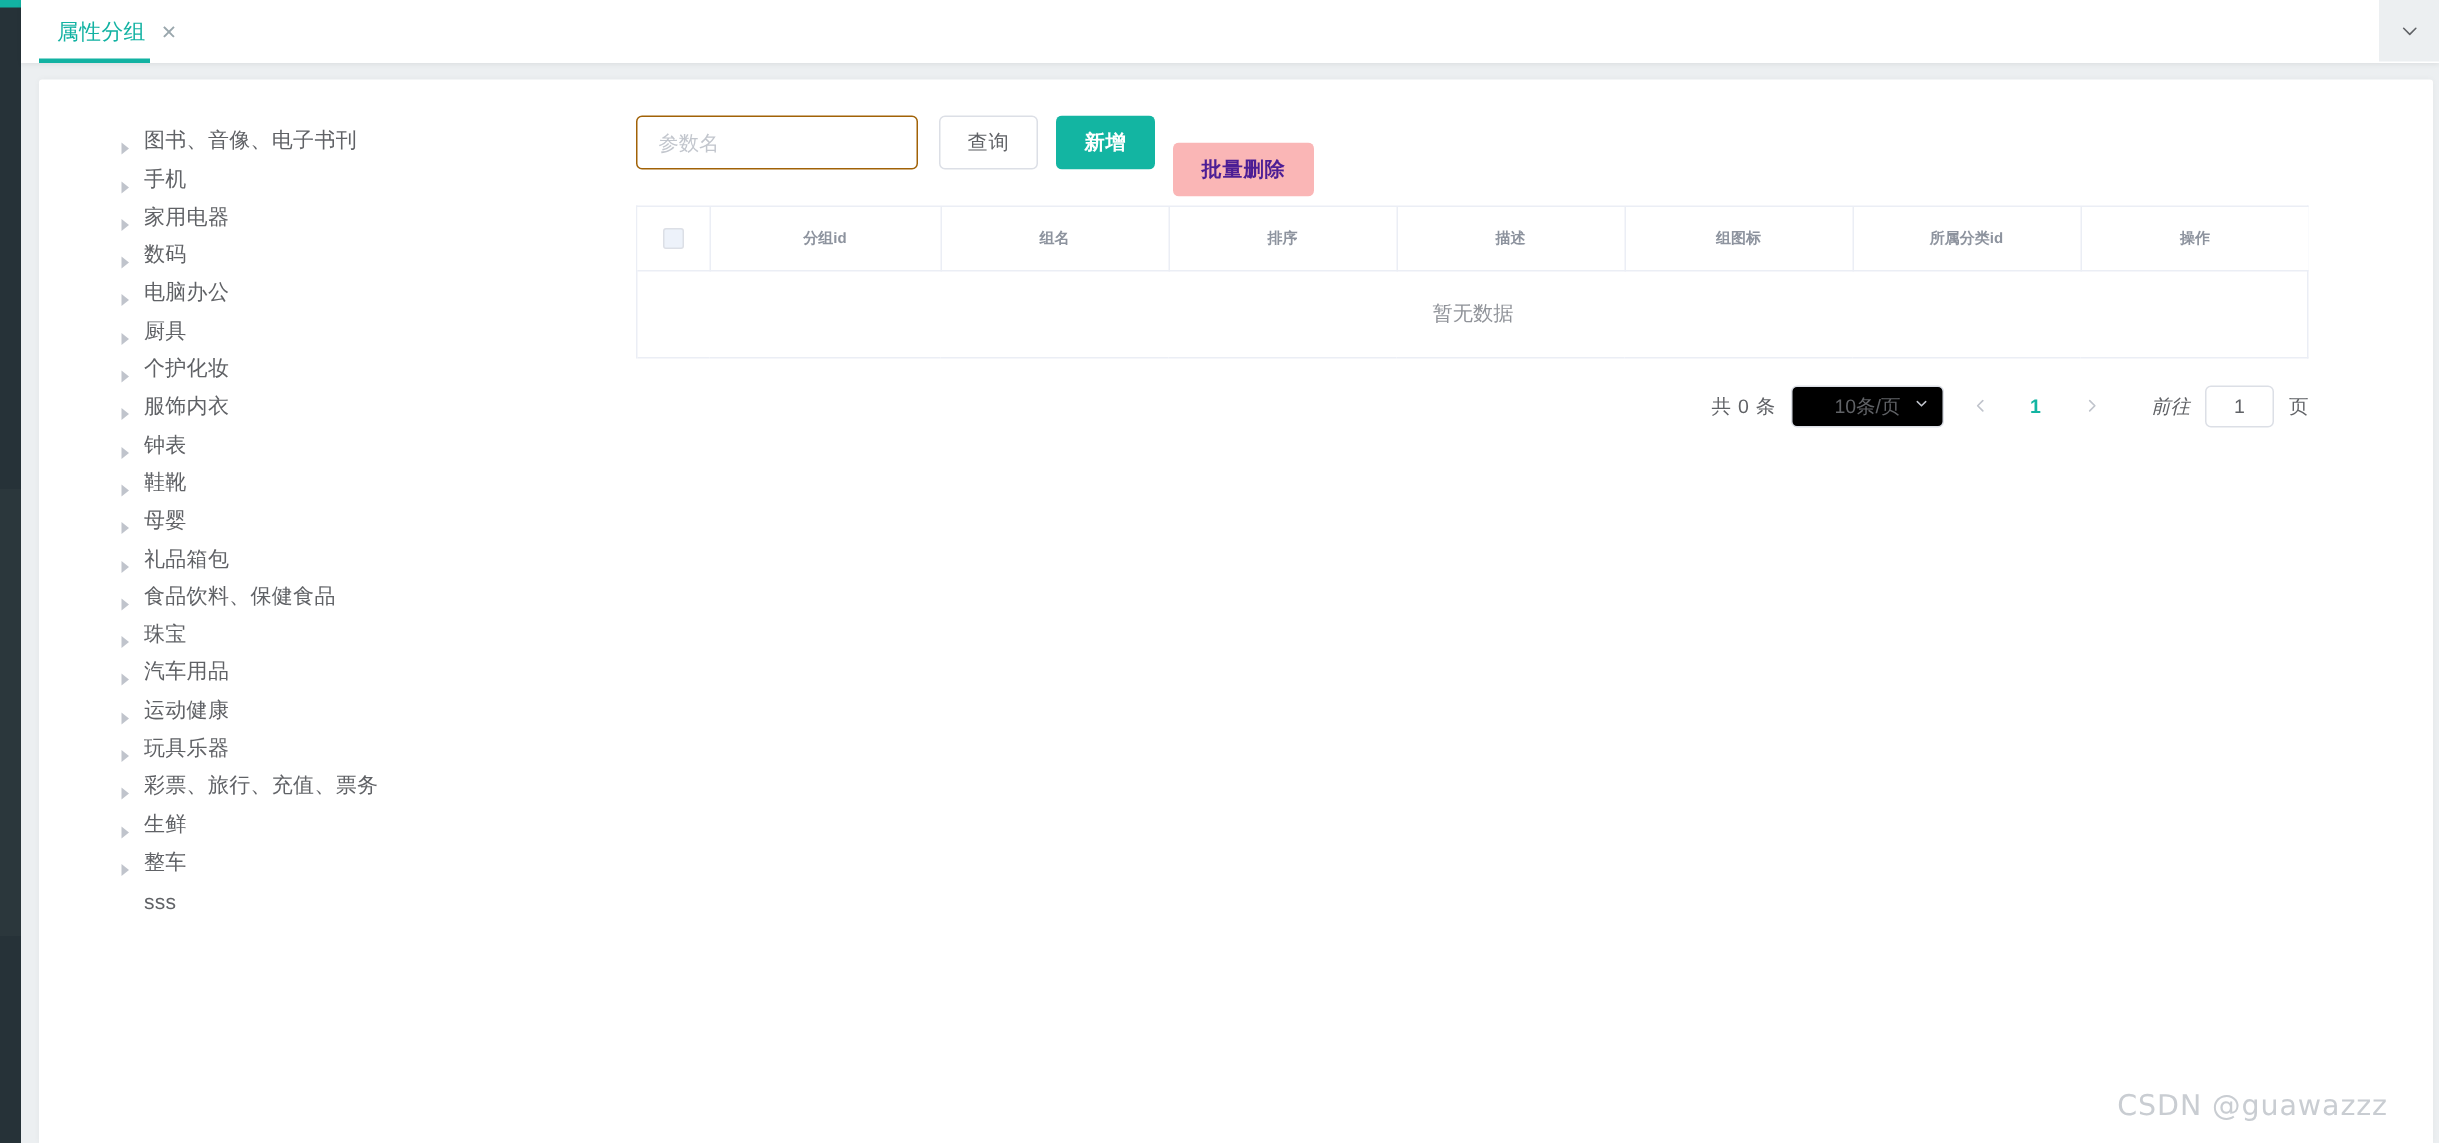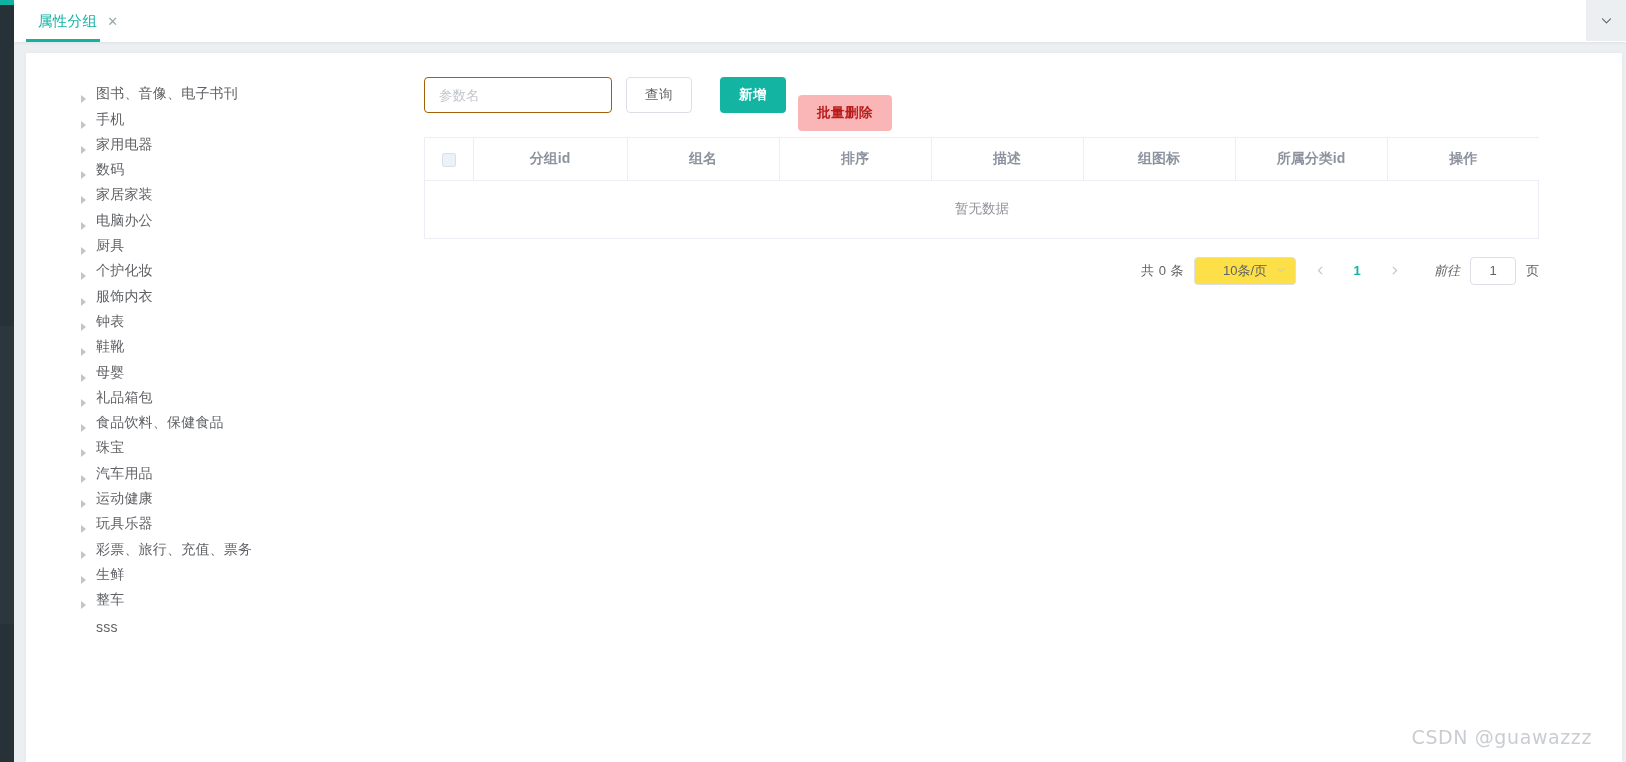--- a/index.html
+++ b/index.html
@@ -180,45 +180,44 @@
   .btn-default {
     background: #ffffff;
     border-color: #dcdfe6;
     color: #606266;
     margin-left: 2px;
   }
   .btn-primary {
     background: #13b5a2;
     color: #ffffff;
     font-weight: bold;
-    margin-left: 16px;
   }
   .btn-danger-disabled {
     background: #fab6b6;
-    color: #b91c1c;
+    color: #4c1d95;
     font-weight: bold;
     cursor: not-allowed;
     margin-top: 36px;
   }
 
   
   .table-wrap {
     margin-top: 24px;
     width: 1115px;
     border: 1px solid #ebeef5;
     border-bottom: none;
   }
   table.data-table {
     width: 100%;
     border-collapse: collapse;
     table-layout: fixed;
   }
   table.data-table thead th {
     height: 42px;
-    font-size: 14px;
+    font-size: 10px;
     color: #8d939e;
     font-weight: bold;
     border-right: 1px solid #ebeef5;
     border-bottom: 1px solid #ebeef5;
     background: #ffffff;
   }
   table.data-table thead th:last-child { border-right: none; }
   .th-check { width: 48px; }
   .hdr-checkbox {
     width: 14px; height: 14px;
@@ -254,21 +253,21 @@
     height: 28px;
     border: 1px solid #dcdfe6;
     border-radius: 4px;
     display: flex;
     align-items: center;
     justify-content: center;
     position: relative;
     cursor: pointer;
     color: #606266;
     font-size: 13px;
-    background: #fde047;
+    background: #000000;
   }
   .pg-select .caret {
     position: absolute;
     right: 9px;
     color: #c0c4cc;
     font-size: 10px;
   }
   .pg-arrow {
     width: 28px; height: 28px;
     display: flex;
@@ -351,24 +350,20 @@
         <span class="tree-arrow"></span>
         <span class="tree-label">手机</span>
       </div>
       <div class="tree-node">
         <span class="tree-arrow"></span>
         <span class="tree-label">家用电器</span>
       </div>
       <div class="tree-node">
         <span class="tree-arrow"></span>
         <span class="tree-label">数码</span>
-      </div>
-      <div class="tree-node">
-        <span class="tree-arrow"></span>
-        <span class="tree-label">家居家装</span>
       </div>
       <div class="tree-node">
         <span class="tree-arrow"></span>
         <span class="tree-label">电脑办公</span>
       </div>
       <div class="tree-node">
         <span class="tree-arrow"></span>
         <span class="tree-label">厨具</span>
       </div>
       <div class="tree-node">

